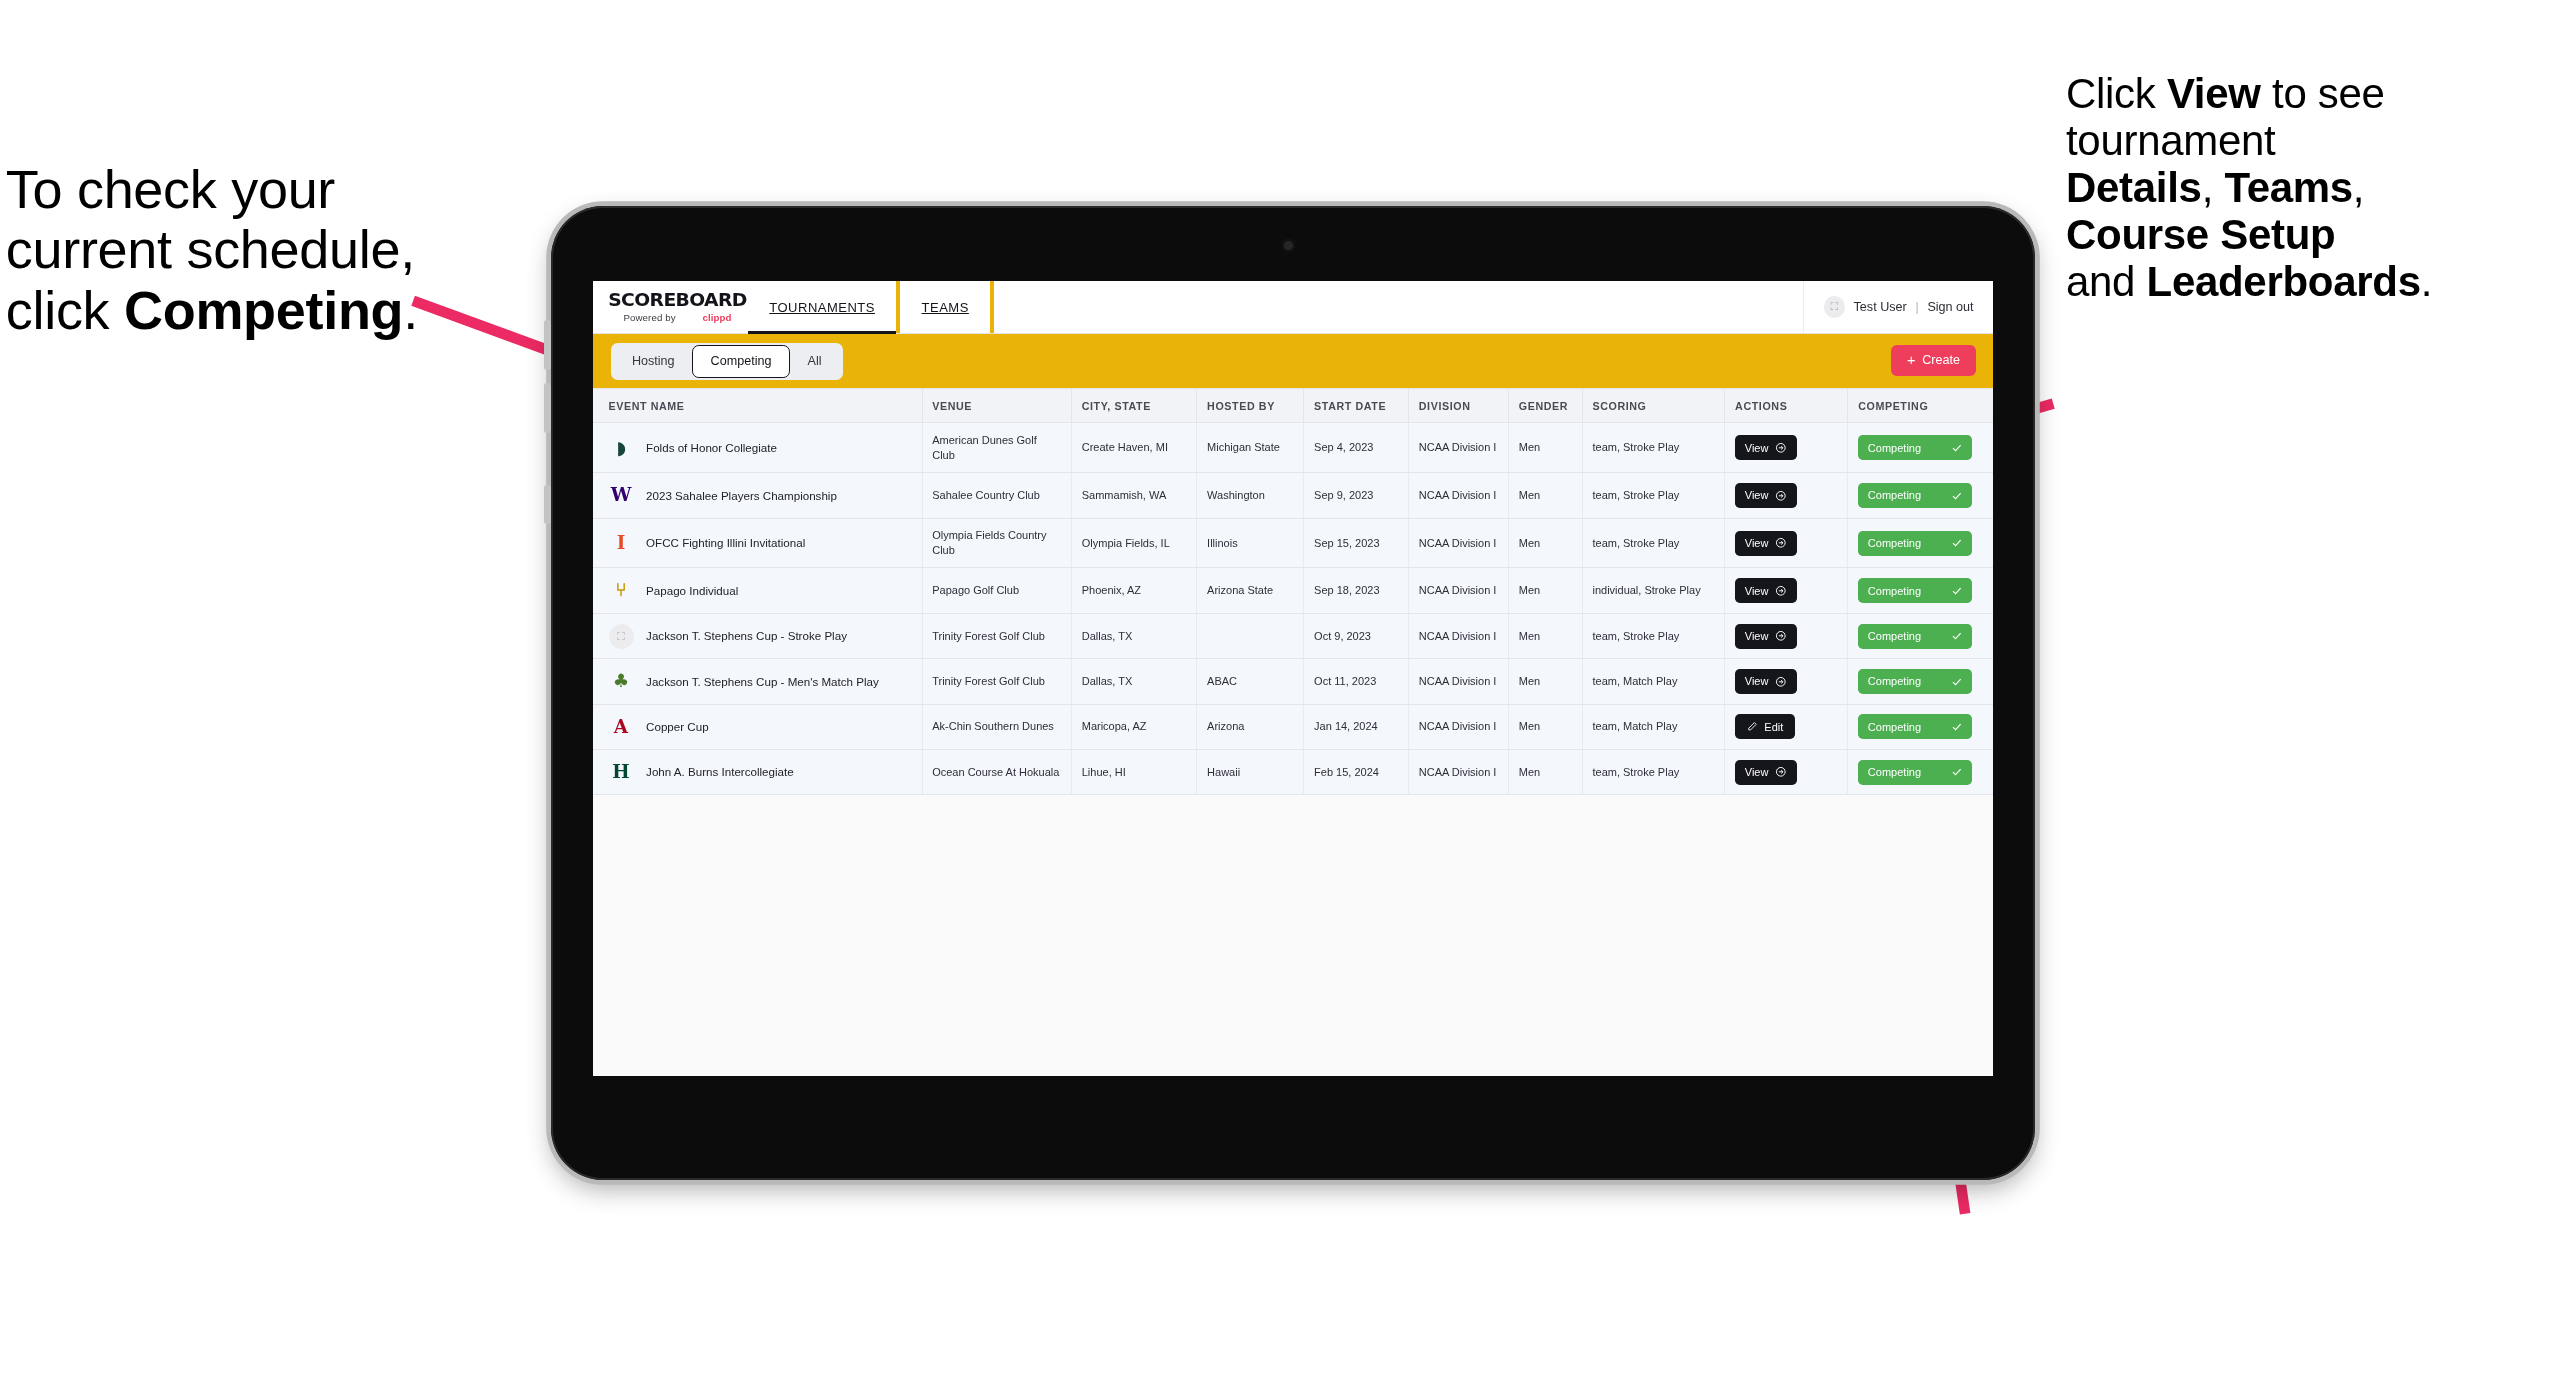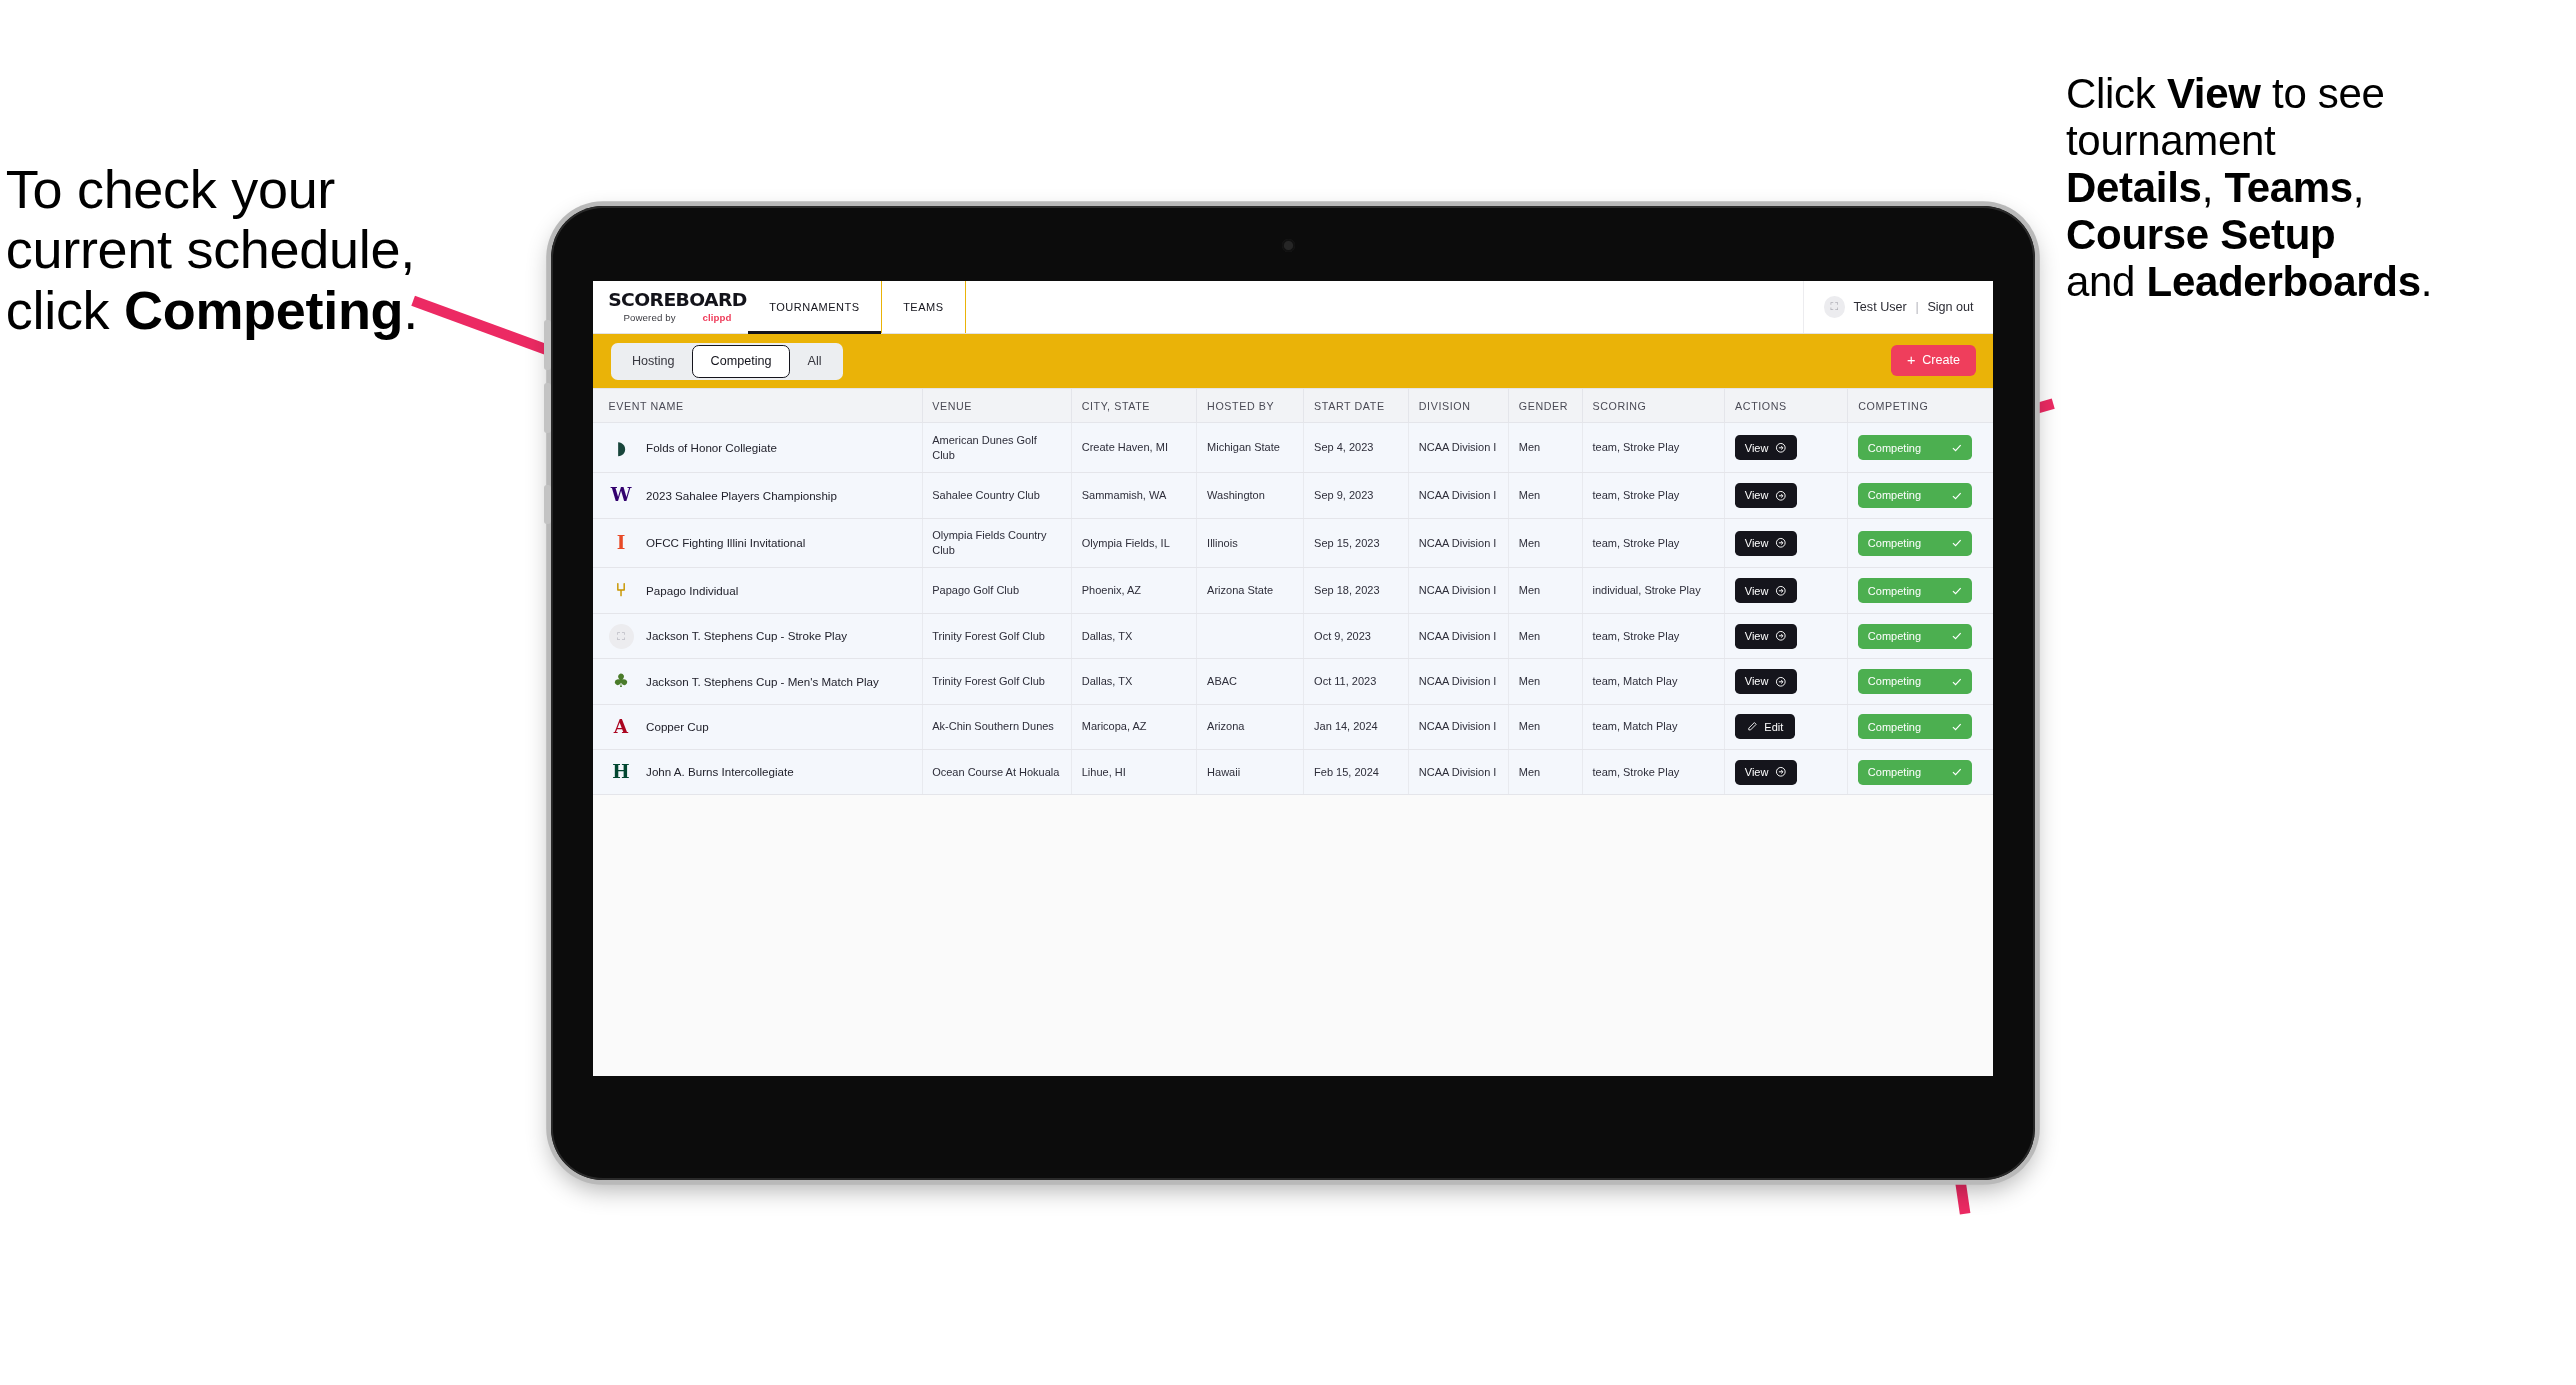--- a/index.html
+++ b/index.html
@@ -65,23 +65,23 @@
   #brand-title {
     font-family: "DejaVu Sans", sans-serif;
     font-weight: 700; font-size: 18.4px; letter-spacing: -0.6px;
     color: #13131a; line-height: 1; transform: scaleX(1.02);
   }
   #brand-sub { font-size: 9.7px; color: #3a3a40; margin-top: 2.9px; letter-spacing: 0.1px; }
   #brand-sub .clippd { color: #ef3e5c; font-weight: 700; margin-left: 24px; }
 
   .navtab {
     display: flex; align-items: center; padding: 0 21.3px;
-    font-size: 11px; letter-spacing: 0.5px; color: #14141c;
-    border-right: 1px solid #eab308;
-    position: relative; cursor: pointer;
+    font-size: 13px; letter-spacing: 0.5px; color: #14141c;
+    border-right: 4px solid #eab308;
+    position: relative; cursor: pointer; text-decoration: underline;
   }
   .navtab:first-of-type { border-left: 1px solid #ececef; }
   .navtab.active::after {
     content:""; position: absolute; left: 0; right: 0; bottom: -1px; height: 2.9px;
     background: #14141c;
   }
   #nav-spacer { flex: 1; border-right: 1px solid #ececef; }
   #user-area { display: flex; align-items: center; gap: 8.7px; padding: 0 19.4px; font-size: 12.6px; color: #2c2c34; }
   .avatar {
     width: 21.3px; height: 21.3px; border-radius: 50%; background: #ececef;
@@ -116,21 +116,21 @@
     display: flex; align-items: center; gap: 6.8px;
     font-family: "Liberation Sans", sans-serif;
   }
   #create-btn .plus { font-size: 14.5px; line-height: 1; }
 
   
   #table-wrap { background: #fafafa; }
   table { width: 100%; border-collapse: collapse; table-layout: fixed; }
   thead th {
     background: #f2f3f6; color: #4a4a55;
-    font-size: 10.7px; font-weight: 400; letter-spacing: 0.6px;
+    font-size: 10.7px; font-weight: 700; letter-spacing: 0.6px;
     text-align: left; padding: 10.7px 9.7px;
     border-top: 1px solid #e4e5ea; border-bottom: 1px solid #e4e5ea;
     border-right: 1px solid #e4e5ea;
     white-space: nowrap;
     margin-top: 28px;
   }
   thead th:first-child { border-left: none; padding-left: 15.5px; }
   thead th:last-child { border-right: none; }
   tbody td {
     background: #f4f7fc;

